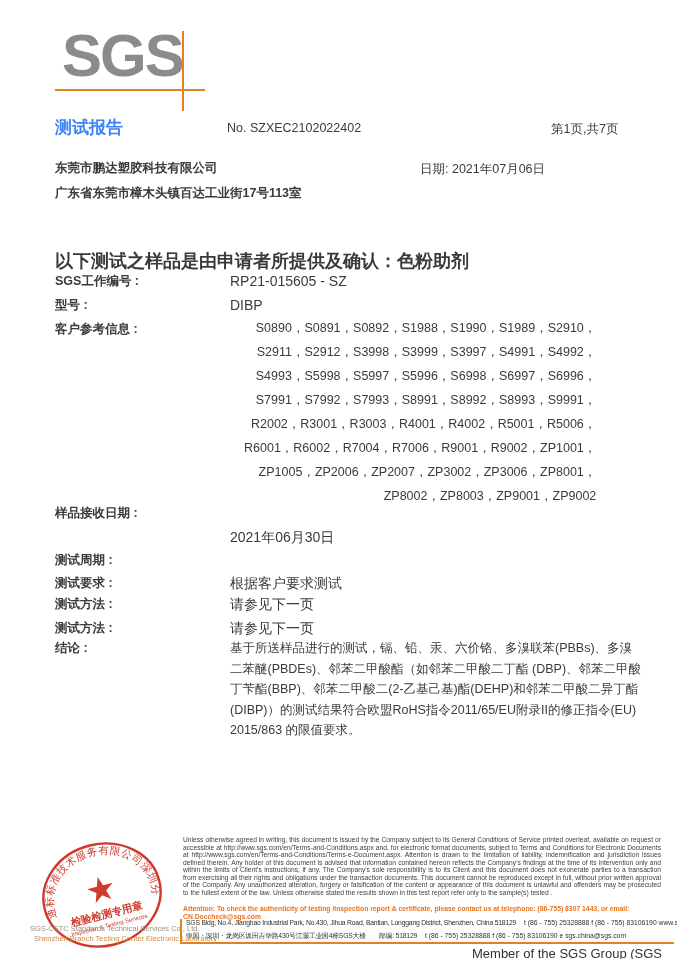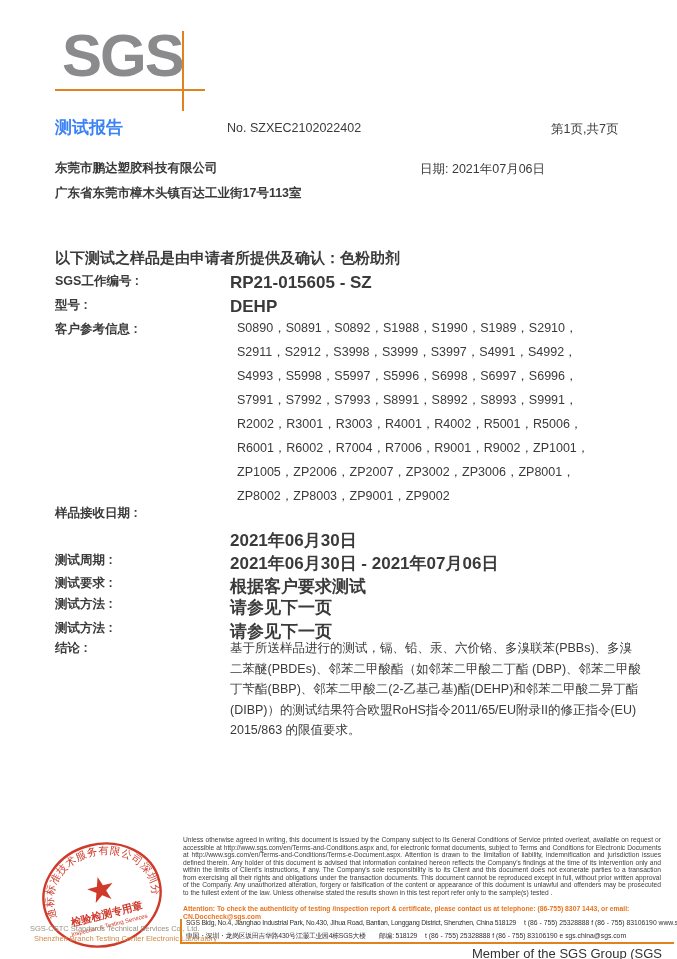--- a/index.html
+++ b/index.html
@@ -16,26 +16,26 @@
   .logo-vline{position:absolute;left:182px;top:31px;width:2px;height:80px;background:#e0821e;}
   
   .doc-title{position:absolute;left:55px;top:116px;font-size:17px;font-weight:bold;color:#3b82f6;}
   .report-no{position:absolute;left:227px;top:121px;font-size:12.5px;}
   .hdr-date{position:absolute;left:420px;top:121px;font-size:12.5px;margin-top:40px;}
   .hdr-pages{position:absolute;left:551px;top:121px;font-size:12.5px;}
   
   .company{position:absolute;left:55px;top:160px;font-size:12.5px;font-weight:bold;}
   .company-addr{position:absolute;left:55px;top:185px;font-size:12.5px;font-weight:bold;}
   
-  .statement{position:absolute;left:55px;top:249px;font-size:15px;font-weight:bold;}
+  .statement{position:absolute;left:55px;top:249px;font-size:18px;font-weight:bold;}
   
   .lbl{position:absolute;left:55px;font-size:12.5px;font-weight:bold;white-space:nowrap;}
-  .val{position:absolute;left:230px;font-size:17px;white-space:nowrap;font-weight:bold;}
+  .val{position:absolute;left:230px;font-size:14px;white-space:nowrap;}
   .ref-lines div{height:24px;font-size:12.5px;white-space:nowrap;}
-  .ref-lines{position:absolute;left:237px;top:320px;}
+  .ref-lines{position:absolute;left:244px;top:320px;text-align:right;}
   .conclusion-text{
     position:absolute;left:230px;top:638px;width:414px;
     font-size:12.5px;line-height:20.5px;white-space:normal;
   }
   
   .stamp{position:absolute;left:38px;top:838px;}
   .lab-line1{position:absolute;left:30px;top:924px;font-size:7.5px;color:#98927f;white-space:nowrap;text-align:center;}
   .lab-line2{position:absolute;left:34px;top:934px;font-size:7.5px;color:#d08a48;white-space:nowrap;}
   .disclaimer{
     position:absolute;left:183px;top:836px;width:478px;
@@ -71,39 +71,38 @@
 
   <div class="company">东莞市鹏达塑胶科技有限公司</div>
   <div class="company-addr">广东省东莞市樟木头镇百达工业街17号113室</div>
 
   <div class="statement">以下测试之样品是由申请者所提供及确认：色粉助剂</div>
 
   <span class="lbl" style="top:273px">SGS工作编号 :</span>
   <span class="val" style="top:273px">RP21-015605 - SZ</span>
 
   <span class="lbl" style="top:297px">型号 :</span>
-  <span class="val" style="top:297px">DEHP</span>
+  <span class="val" style="top:297px">DIBP</span>
 
   <span class="lbl" style="top:321px">客户参考信息 :</span>
   <div class="ref-lines">
     <div>S0890，S0891，S0892，S1988，S1990，S1989，S2910，</div>
     <div>S2911，S2912，S3998，S3999，S3997，S4991，S4992，</div>
     <div>S4993，S5998，S5997，S5996，S6998，S6997，S6996，</div>
     <div>S7991，S7992，S7993，S8991，S8992，S8993，S9991，</div>
     <div>R2002，R3001，R3003，R4001，R4002，R5001，R5006，</div>
     <div>R6001，R6002，R7004，R7006，R9001，R9002，ZP1001，</div>
     <div>ZP1005，ZP2006，ZP2007，ZP3002，ZP3006，ZP8001，</div>
     <div>ZP8002，ZP8003，ZP9001，ZP9002</div>
   </div>
 
   <span class="lbl" style="top:505px">样品接收日期 :</span>
   <span class="val" style="top:529px">2021年06月30日</span>
 
   <span class="lbl" style="top:552px">测试周期 :</span>
-  <span class="val" style="top:552px">2021年06月30日 - 2021年07月06日</span>
 
   <span class="lbl" style="top:575px">测试要求 :</span>
   <span class="val" style="top:575px">根据客户要求测试</span>
 
   <span class="lbl" style="top:596px">测试方法 :</span>
   <span class="val" style="top:596px">请参见下一页</span>
 
   <span class="lbl" style="top:620px">测试方法 :</span>
   <span class="val" style="top:620px">请参见下一页</span>
 

